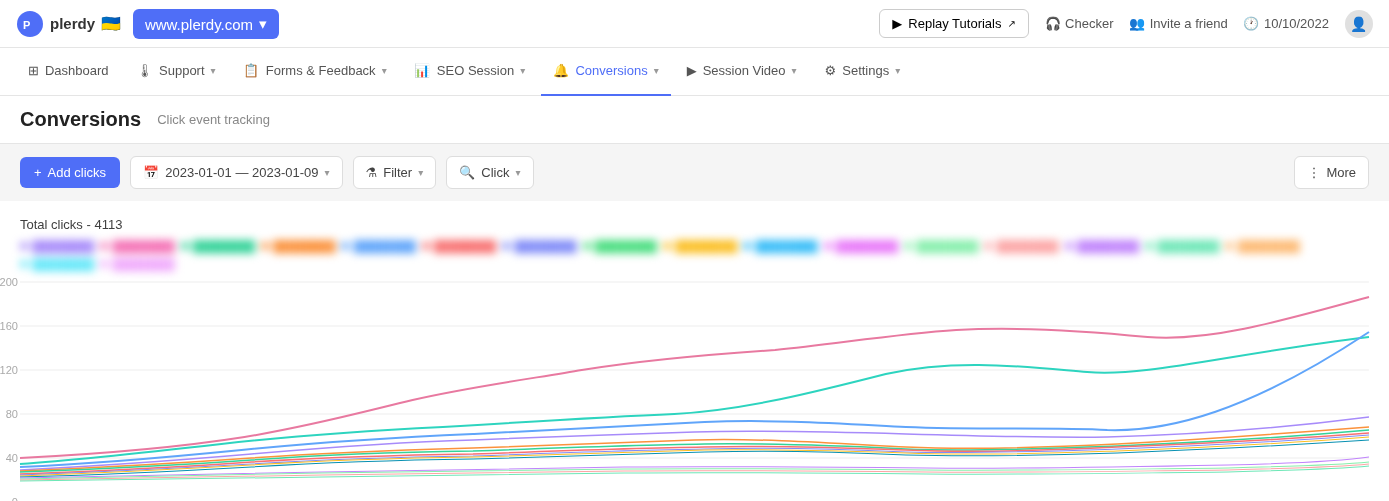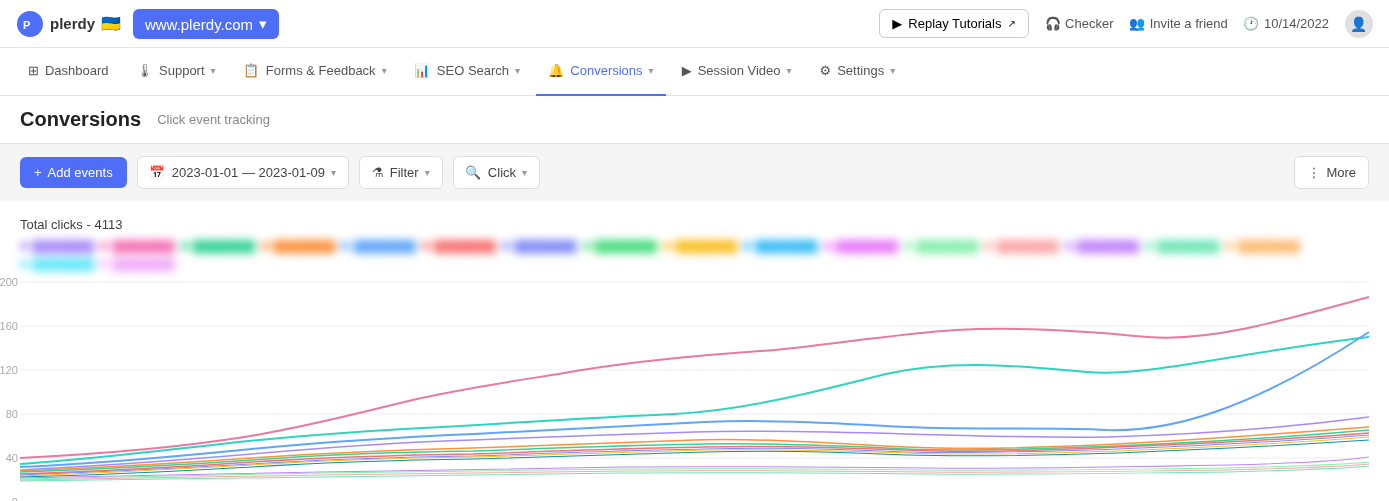--- a/index.html
+++ b/index.html
@@ -108,21 +108,21 @@
     <div class="topbar-link">
       <span>🎧</span>
       <span>Checker</span>
     </div>
     <div class="topbar-link">
       <span>👥</span>
       <span>Invite a friend</span>
     </div>
     <div class="topbar-date">
       <span>🕐</span>
-      <span>10/14/2022</span>
+      <span>10/10/2022</span>
     </div>
     <div class="user-icon">
       <span>👤</span>
     </div>
   </div>
 </div>
 
 <div class="navbar">
   <div class="nav-item">
     <span>⊞</span>
@@ -133,21 +133,21 @@
     <span>Support</span>
     <span class="nav-chevron">▾</span>
   </div>
   <div class="nav-item">
     <span>📋</span>
     <span>Forms &amp; Feedback</span>
     <span class="nav-chevron">▾</span>
   </div>
   <div class="nav-item">
     <span>📊</span>
-    <span>SEO Search</span>
+    <span>SEO Session</span>
     <span class="nav-chevron">▾</span>
   </div>
   <div class="nav-item active">
     <span>🔔</span>
     <span>Conversions</span>
     <span class="nav-chevron">▾</span>
   </div>
   <div class="nav-item">
     <span>▶</span>
     <span>Session Video</span>
@@ -161,21 +161,21 @@
 </div>
 
 <div class="page-header">
   <span class="page-title">Conversions</span>
   <span class="page-subtitle">Click event tracking</span>
 </div>
 
 <div class="toolbar">
   <button class="add-btn">
     <span>+</span>
-    <span>Add events</span>
+    <span>Add clicks</span>
   </button>
 
   <button class="filter-btn">
     <span>📅</span>
     <span>2023-01-01 — 2023-01-09</span>
     <span class="nav-chevron">▾</span>
   </button>
 
   <button class="filter-btn">
     <span>⚗</span>

